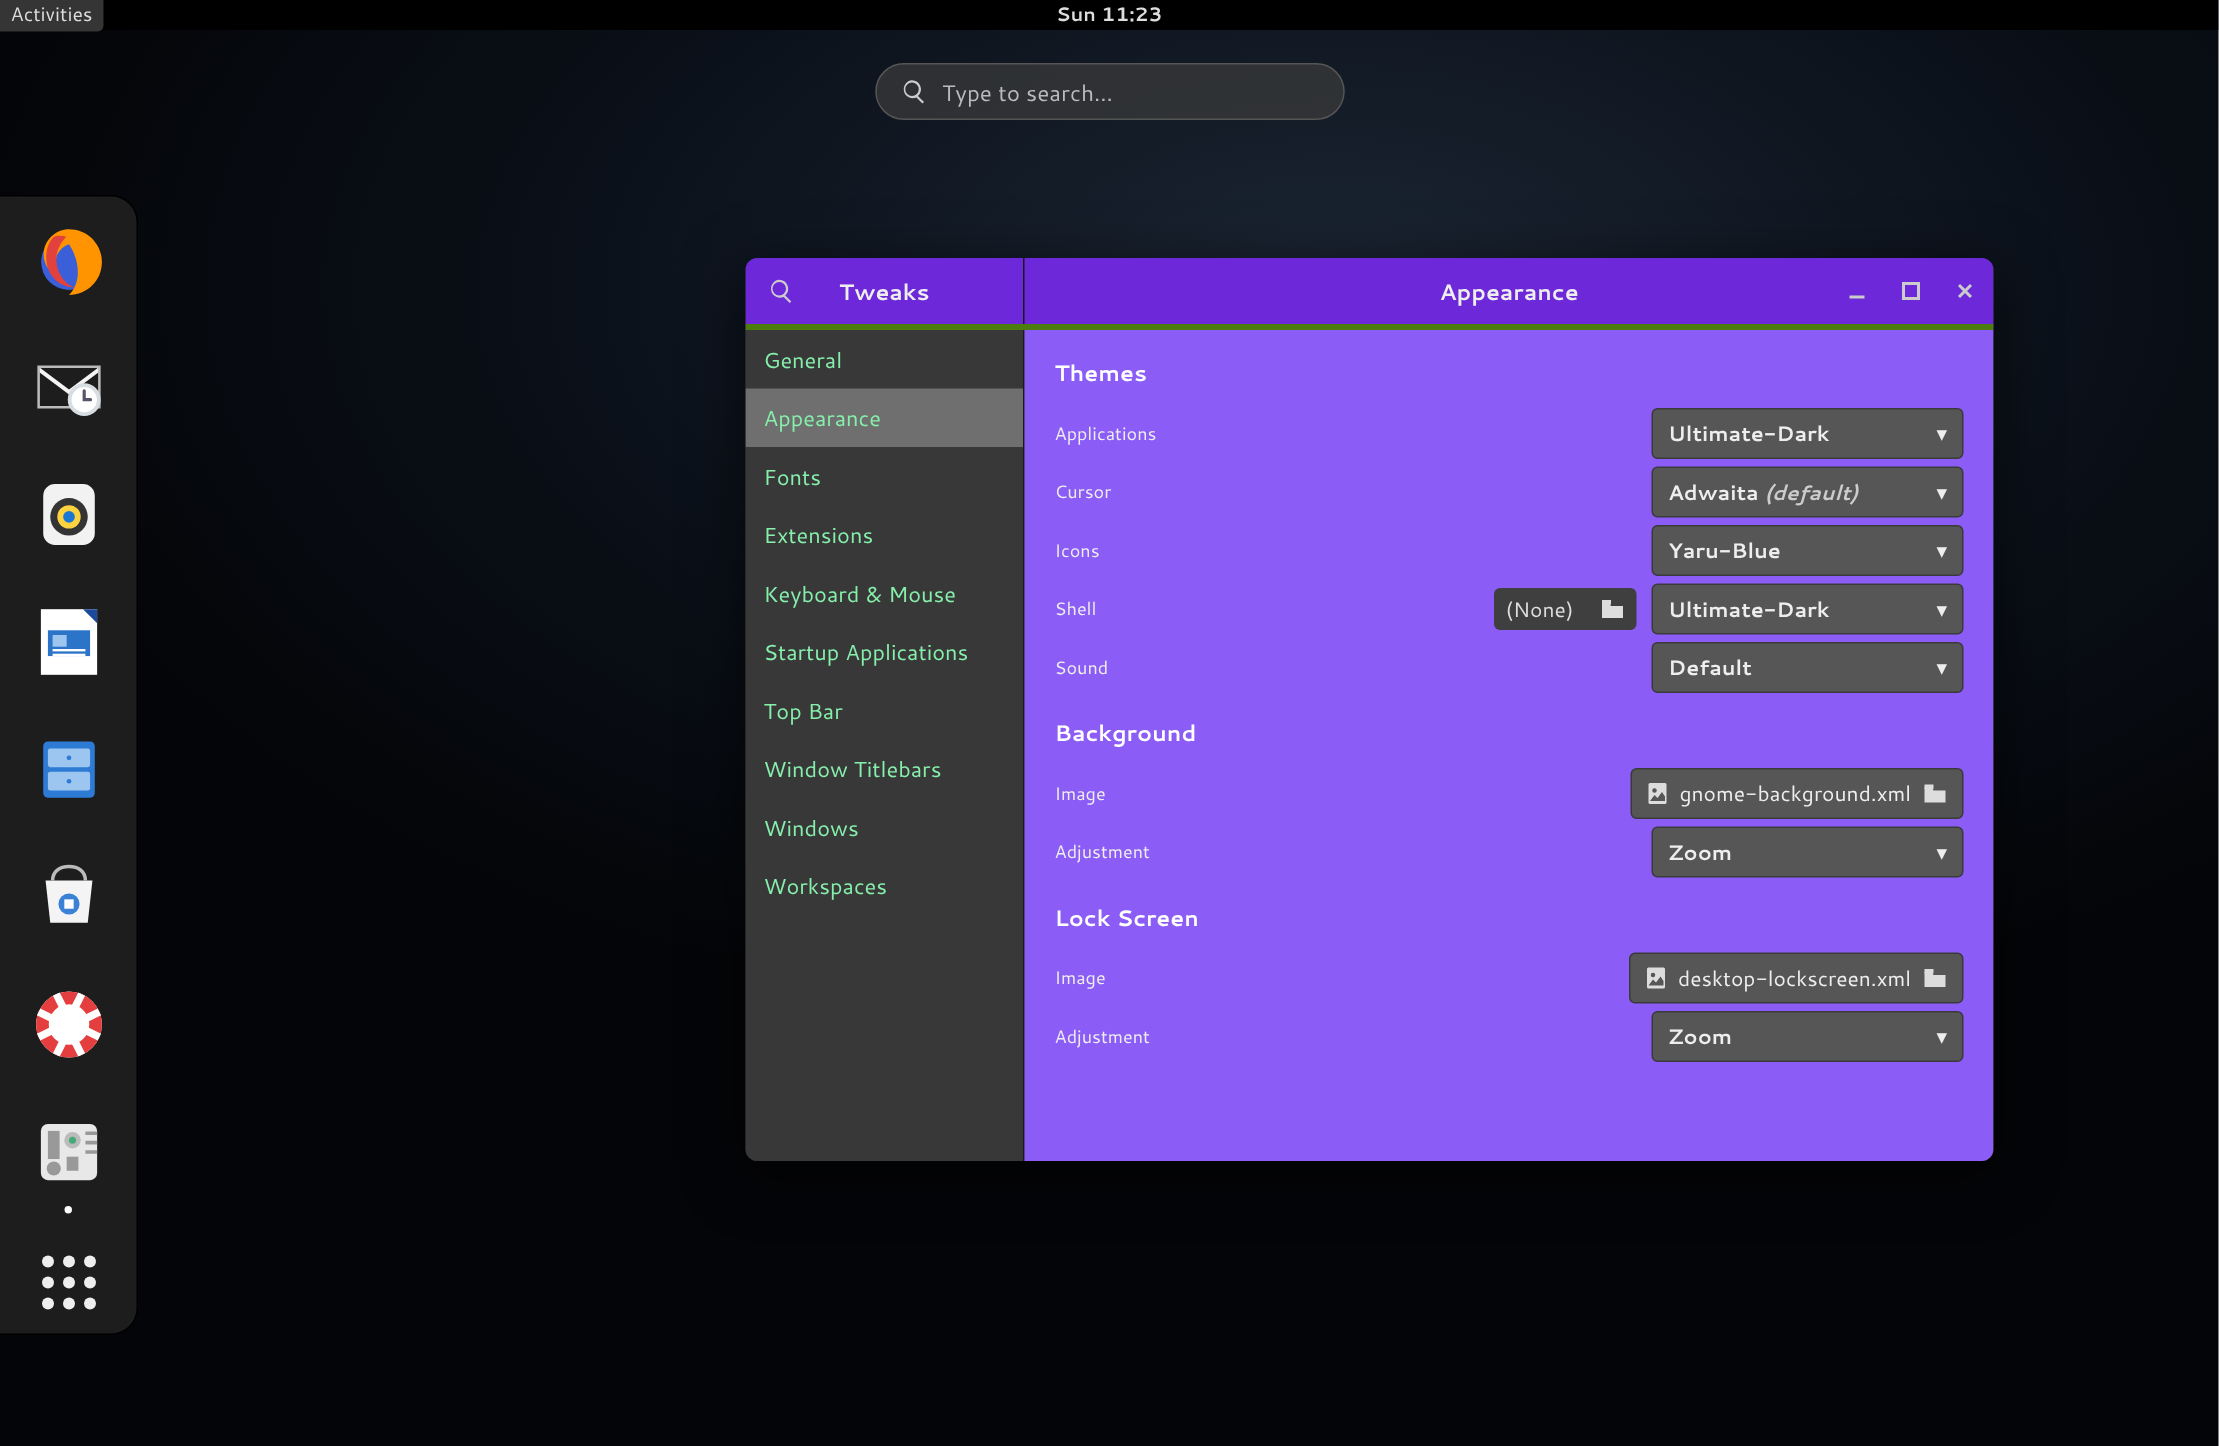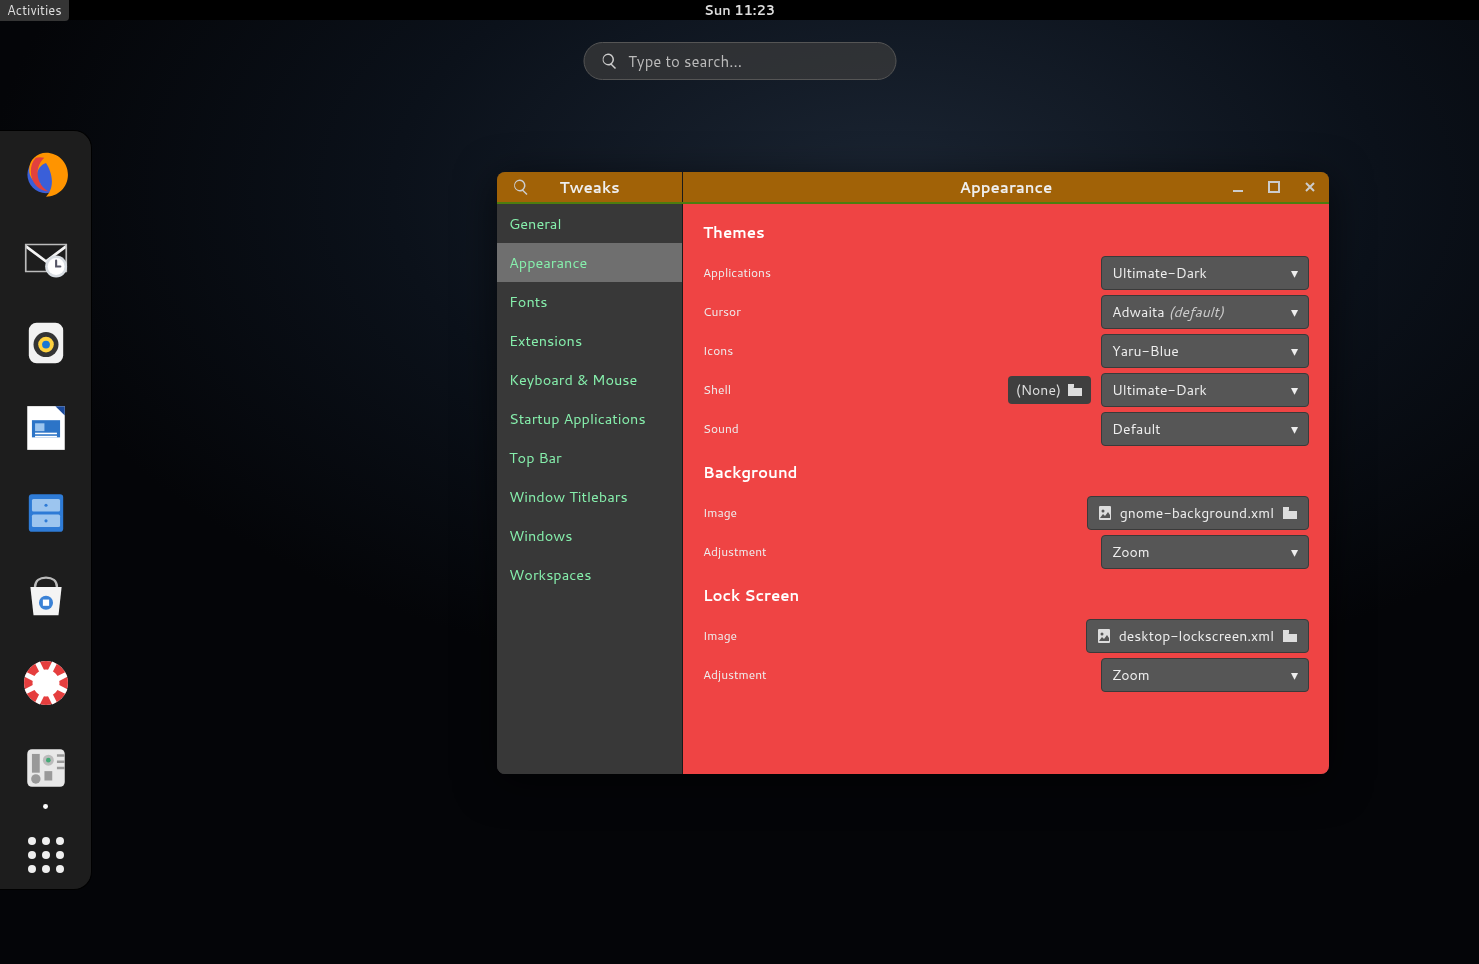--- a/index.html
+++ b/index.html
@@ -20,42 +20,42 @@
 .search-box input { background:none; border:none; outline:none; color:#ccc; font-size:15px; flex:1; }
 .search-box input::placeholder { color:#bbb; }
 
 .dock { position:absolute; left:0; top:130px; width:92px; height:760px; background:#1d1d1d; border:1px solid #000; border-left:none; border-radius:0 18px 18px 0; display:flex; flex-direction:column; align-items:center; padding-top:14px; gap:28px; }
 .dock .app { width:58px; height:58px; display:flex; align-items:center; justify-content:center; cursor:pointer; }
 .dock .dots9 { margin-top:auto; margin-bottom:16px; display:grid; grid-template-columns:repeat(3,8px); grid-template-rows:repeat(3,8px); gap:6px; }
 .dock .dots9 span { width:8px; height:8px; background:#eee; border-radius:50%; }
 .dock .runind { width:5px; height:5px; background:#fff; border-radius:50%; margin-top:-20px; }
 
 .window { position:absolute; left:497px; top:172px; width:832px; height:602px; background:#3b3b3b; border-radius:8px; overflow:hidden; box-shadow:0 8px 40px rgba(0,0,0,.6); display:flex; flex-direction:column; }
-.titlebar { height:32px; background:#a16207; display:flex; border-bottom:2px solid #4d7c0f; }
+.titlebar { height:48px; background:#6d28d9; display:flex; border-bottom:4px solid #4d7c0f; }
 .tb-left { width:186px; display:flex; align-items:center; justify-content:center; position:relative; border-right:1px solid #1a1a1a; }
 .tb-left .searchbtn { position:absolute; left:14px; width:20px; height:20px; display:flex; align-items:center; justify-content:center; }
 .tb-left .searchbtn svg { width:18px; height:18px; fill:#ccc; }
 .tb-left .title { font-weight:700; color:#eee; font-size:15px; }
 .tb-right { flex:1; display:flex; align-items:center; justify-content:center; position:relative; }
 .tb-right .title { font-weight:700; color:#eee; font-size:15px; }
 .tb-right .winctl { position:absolute; right:10px; display:flex; gap:18px; }
 .tb-right .winctl span { width:18px; height:18px; display:flex; align-items:center; justify-content:center; color:#ccc; cursor:pointer; }
 .body { flex:1; display:flex; }
 .sidebar { width:186px; background:#383838; border-right:1px solid #1a1a1a; }
 .sidebar .item { padding:9px 12px; font-size:14.5px; color:#86efac; cursor:pointer; }
 .sidebar .item.active { background:#6f6f6f; }
-.content { flex:1; background:#ef4444; padding:14px 20px 20px 20px; overflow-y:auto; }
+.content { flex:1; background:#8b5cf6; padding:14px 20px 20px 20px; overflow-y:auto; }
 .section-h { font-weight:700; color:#fff; font-size:15px; margin:14px 0 10px 0; }
 .section-h:first-child { margin-top:4px; }
 .row { display:flex; align-items:center; height:39px; }
 .row .lbl { color:#eee; font-size:12px; }
 .row .spacer { flex:1; }
-.row .aux { color:#ddd; font-size:14px; margin-right:10px; display:flex; align-items:center; gap:6px; background:#3f3f3f; padding:4px 8px; border-radius:4px;text-align:center; }
+.row .aux { color:#ddd; font-size:14px; margin-right:10px; display:flex; align-items:center; gap:18px; background:#3f3f3f; padding:4px 8px; border-radius:4px;text-align:center; }
 .select { min-width:208px; height:34px; background:#565656; border:1px solid #3a3a3a; border-radius:4px; display:flex; align-items:center; padding:0 10px; color:#eee; font-size:14px; cursor:pointer; }
-.select .sval { flex:1; }
+.select .sval { flex:1;font-weight:bold; }
 .select .sdef { font-style:italic; color:#ccc; }
 .select .chev { margin-left:8px; }
 .filebtn { min-width:208px; height:31px; background:#565656; border:1px solid #3a3a3a; border-radius:4px; display:flex; align-items:center; justify-content:center; gap:8px; color:#eee; font-size:14px; cursor:pointer; padding:16px 10px; }
 
 svg { display:block; }
 </style>
 </head>
 <body>
 
 <div class="topbar">

